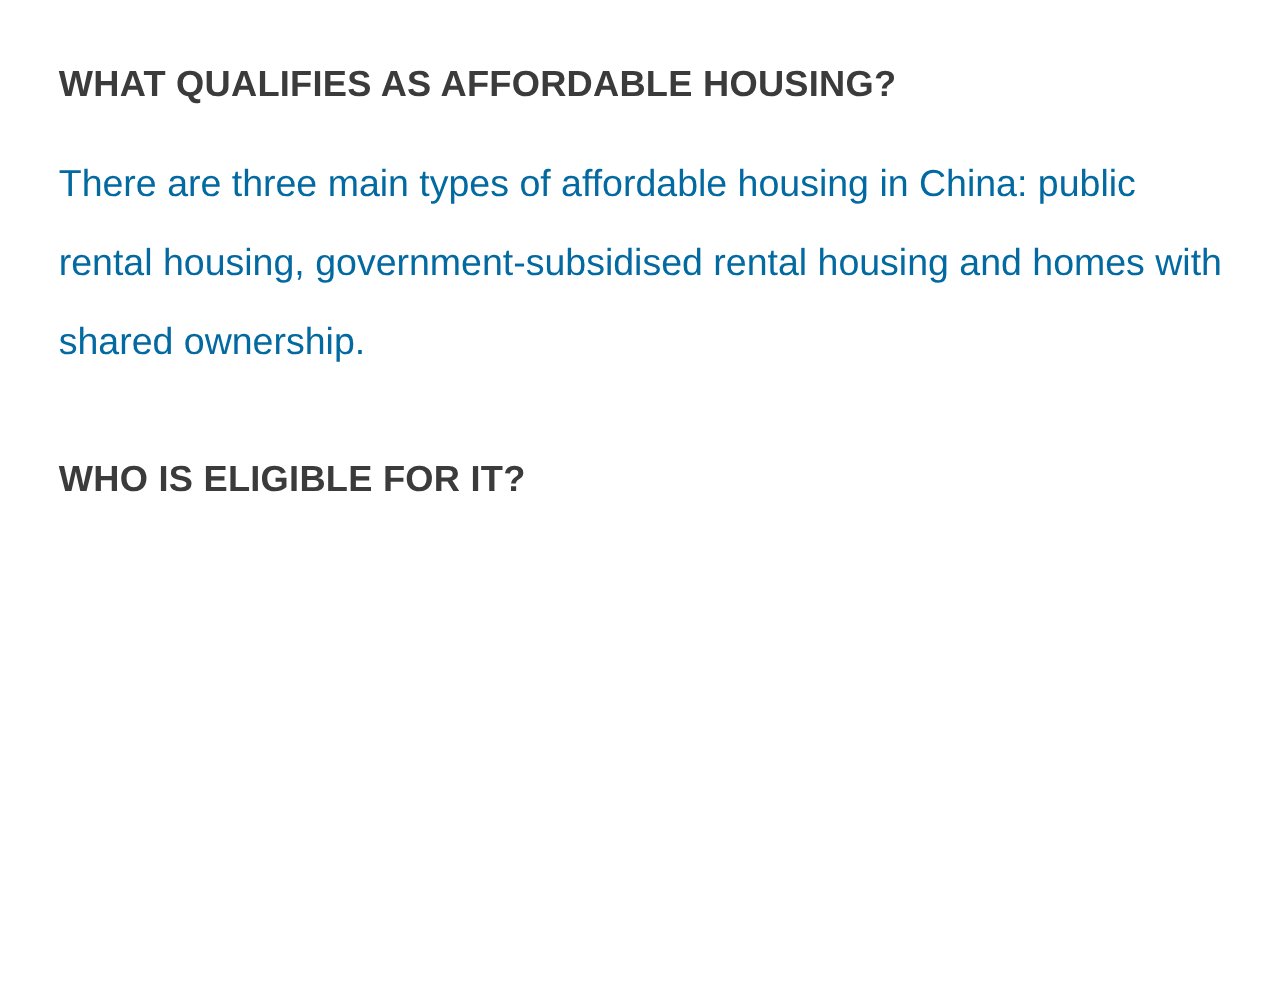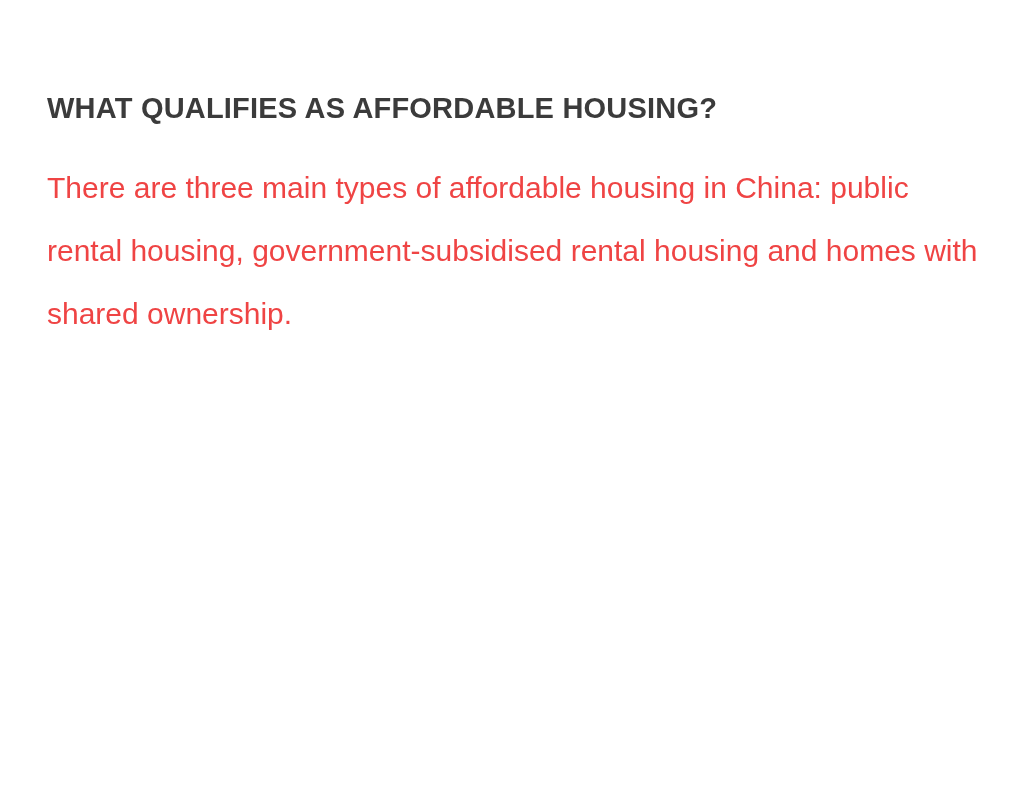--- a/index.html
+++ b/index.html
@@ -11,39 +11,39 @@
     width: 1028px;
     height: 791px;
     overflow: hidden;
     font-family: "Liberation Sans", "DejaVu Sans", sans-serif;
     -webkit-font-smoothing: antialiased;
   }
   .article {
     box-sizing: border-box;
     width: 1028px;
     height: 791px;
-    padding: 92px 40px 0 47px;
+    padding: 52px 40px 0 47px;
     background: #ffffff;
   }
   .section-heading {
     margin: 0;
     font-size: 29px;
     font-weight: bold;
     line-height: 1.15;
     letter-spacing: 0.2px;
     color: #3b3b3b;
     text-transform: uppercase;
     white-space: nowrap;
   }
   .body-paragraph {
     margin: 0;
     font-size: 30px;
     font-weight: 400;
     line-height: 63px;
-    color: #ef4444;
+    color: #0369a1;
     max-width: 952px;
   }
   .gap-heading-to-body {
     height: 31px;
   }
   .gap-body-to-heading {
     height: 63px;
   }
   .gap-heading2-to-body {
     height: 30px;
@@ -55,17 +55,18 @@
 <article class="article">
 
   <h2 class="section-heading">WHAT QUALIFIES AS AFFORDABLE HOUSING?</h2>
 
   <div class="gap-heading-to-body"></div>
 
   <p class="body-paragraph">There are three main types of affordable housing in China: public rental housing, government-subsidised rental housing and homes with shared ownership.</p>
 
   <div class="gap-body-to-heading"></div>
 
+  <h2 class="section-heading">WHO IS ELIGIBLE FOR IT?</h2>
 
   <div class="gap-heading2-to-body"></div>
 
 
 </article>
 
 </body></html>

